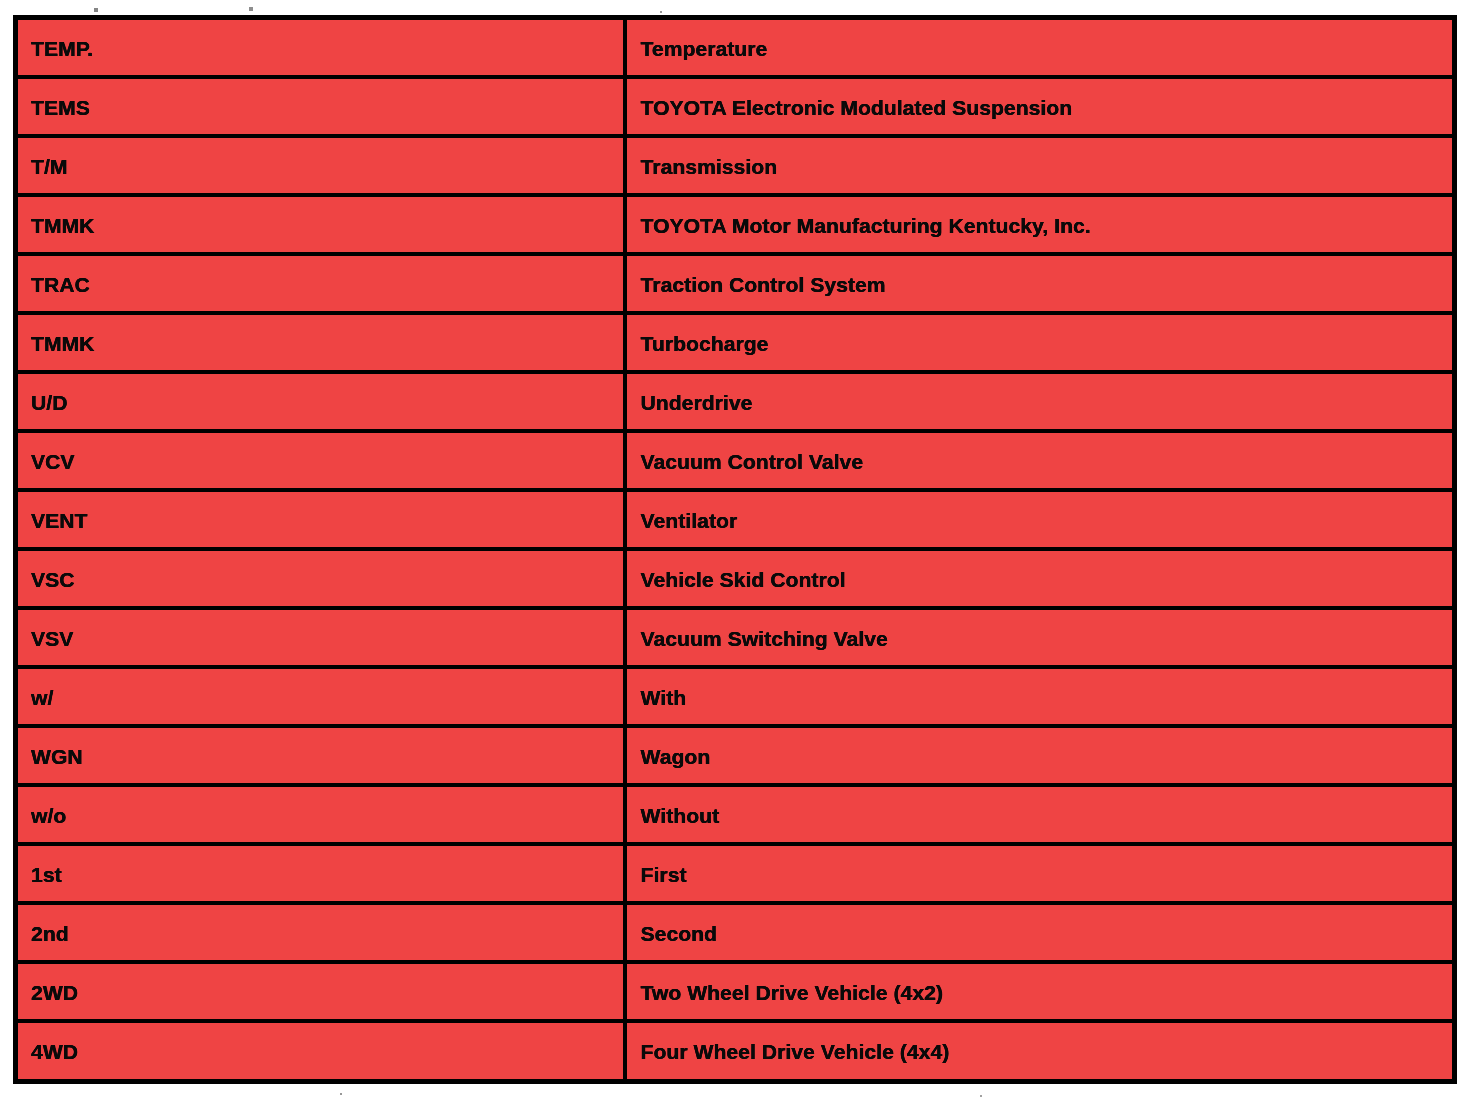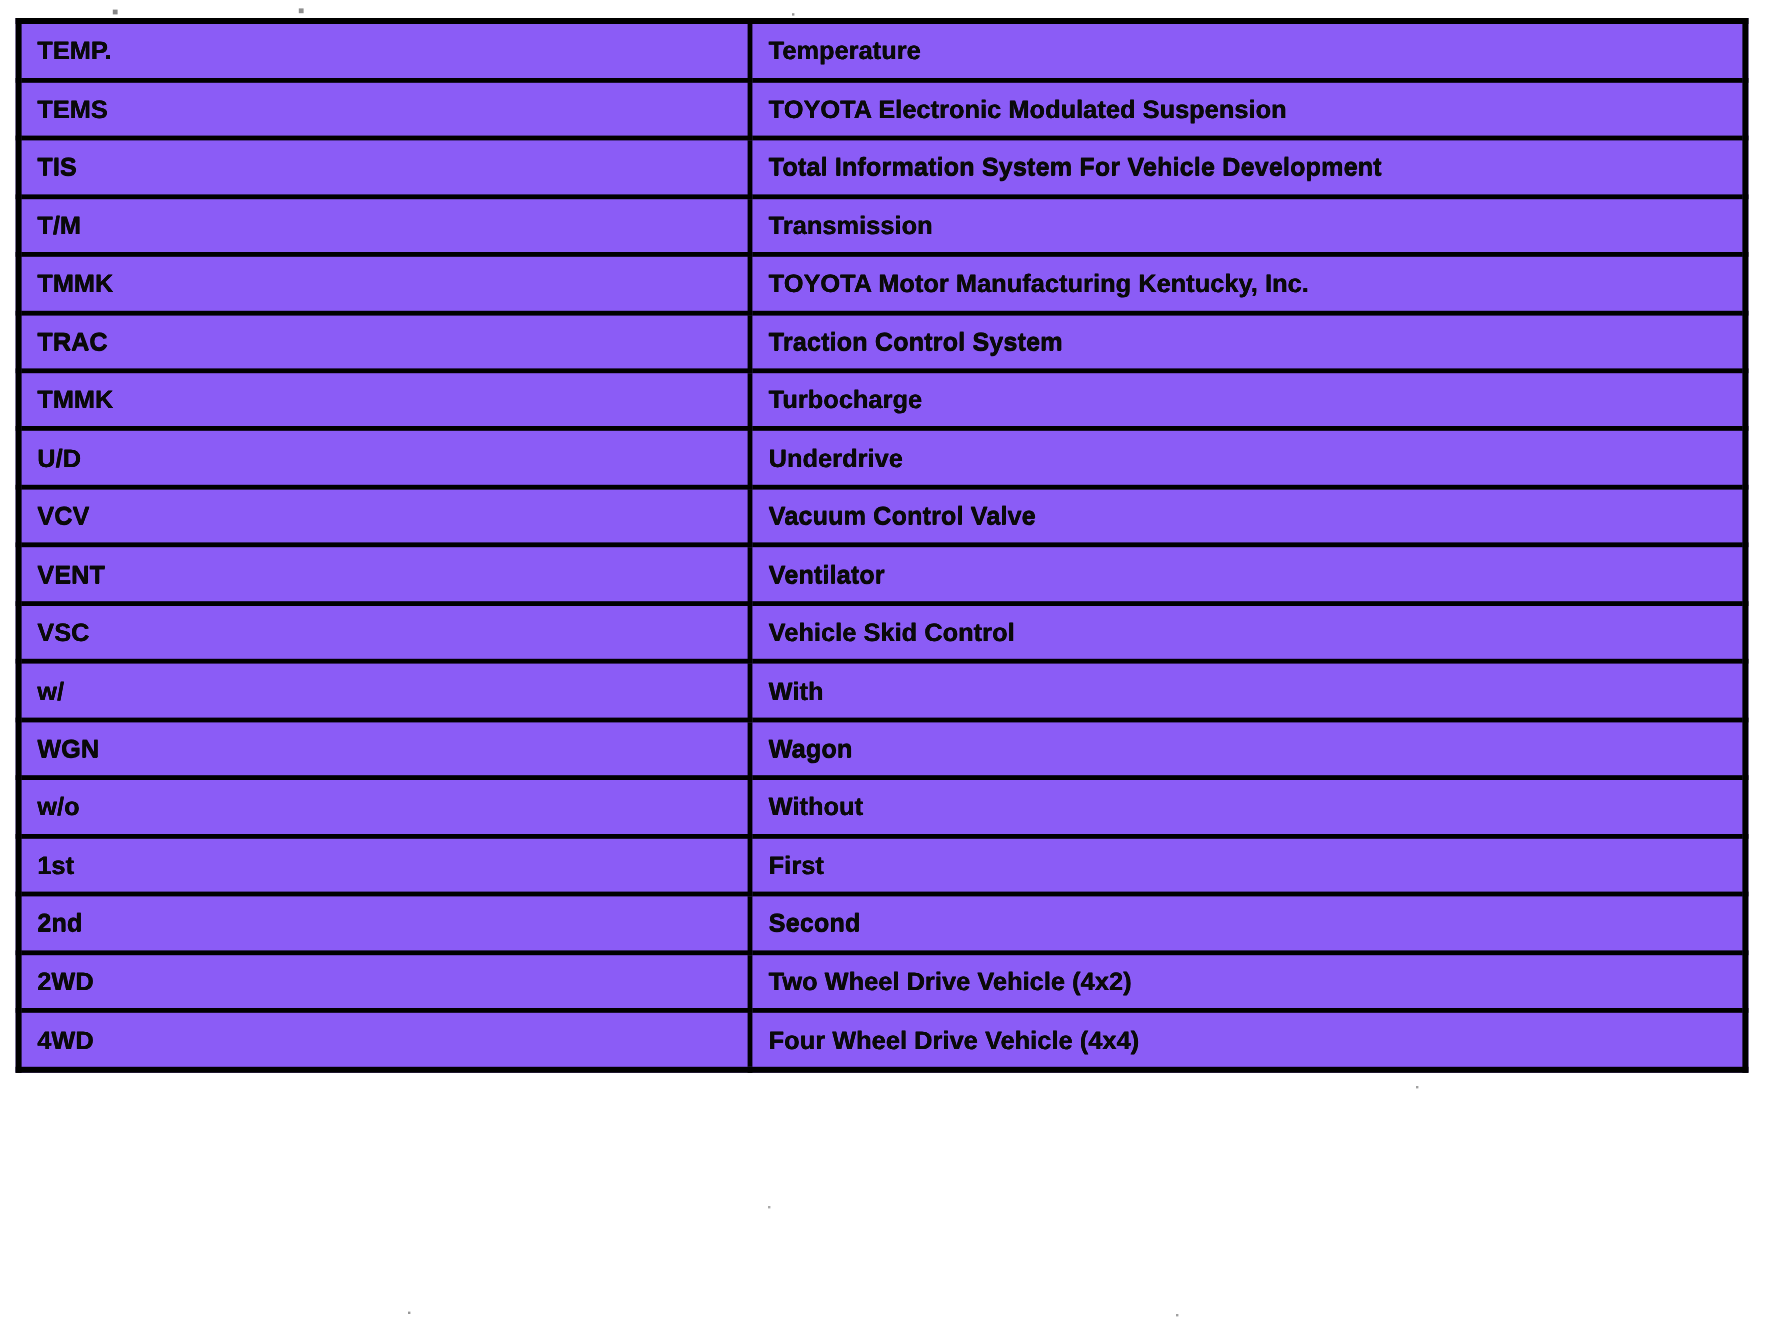--- a/index.html
+++ b/index.html
@@ -13,24 +13,24 @@
     height: 1100px;
     background: #ffffff;
     overflow: hidden;
     font-family: "Liberation Sans", "DejaVu Sans", sans-serif;
   }
   table.glossary {
     position: absolute;
     left: 13px;
     top: 15px;
     width: 1444px;
-    height: 879px;
+    height: 1069px;
     border-collapse: collapse;
     table-layout: fixed;
-    background: #8b5cf6;
+    background: #ef4444;
   }
   table.glossary,
   table.glossary td {
     border: 4px solid #000000;
   }
   table.glossary {
     border-width: 5px;
   }
   td.abbr-cell {
     border-right-width: 5px;
@@ -86,24 +86,20 @@
     <tbody id="glossary-rows">
         <tr>
           <td class="abbr-cell">TEMP.</td>
           <td class="meaning-cell">Temperature</td>
         </tr>
         <tr>
           <td class="abbr-cell">TEMS</td>
           <td class="meaning-cell">TOYOTA Electronic Modulated Suspension</td>
         </tr>
         <tr>
-          <td class="abbr-cell">TIS</td>
-          <td class="meaning-cell">Total Information System For Vehicle Development</td>
-        </tr>
-        <tr>
           <td class="abbr-cell">T/M</td>
           <td class="meaning-cell">Transmission</td>
         </tr>
         <tr>
           <td class="abbr-cell">TMMK</td>
           <td class="meaning-cell">TOYOTA Motor Manufacturing Kentucky, Inc.</td>
         </tr>
         <tr>
           <td class="abbr-cell">TRAC</td>
           <td class="meaning-cell">Traction Control System</td>
@@ -120,20 +116,24 @@
           <td class="abbr-cell">VCV</td>
           <td class="meaning-cell">Vacuum Control Valve</td>
         </tr>
         <tr>
           <td class="abbr-cell">VENT</td>
           <td class="meaning-cell">Ventilator</td>
         </tr>
         <tr>
           <td class="abbr-cell">VSC</td>
           <td class="meaning-cell">Vehicle Skid Control</td>
+        </tr>
+        <tr>
+          <td class="abbr-cell">VSV</td>
+          <td class="meaning-cell">Vacuum Switching Valve</td>
         </tr>
         <tr>
           <td class="abbr-cell">w/</td>
           <td class="meaning-cell">With</td>
         </tr>
         <tr>
           <td class="abbr-cell">WGN</td>
           <td class="meaning-cell">Wagon</td>
         </tr>
         <tr>

